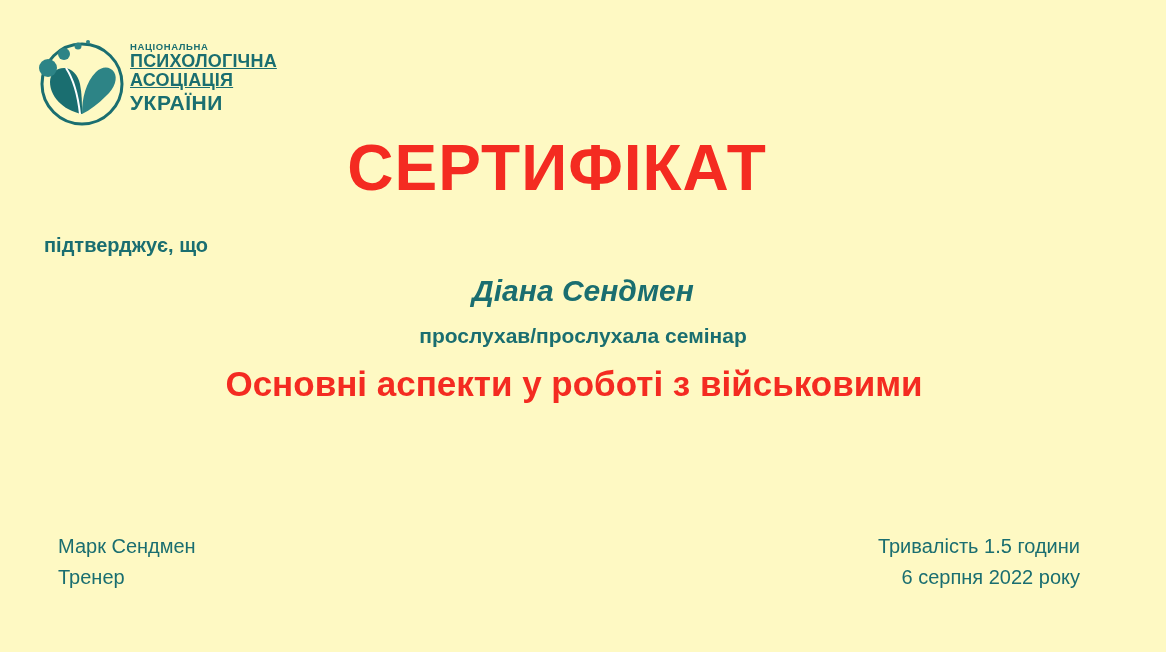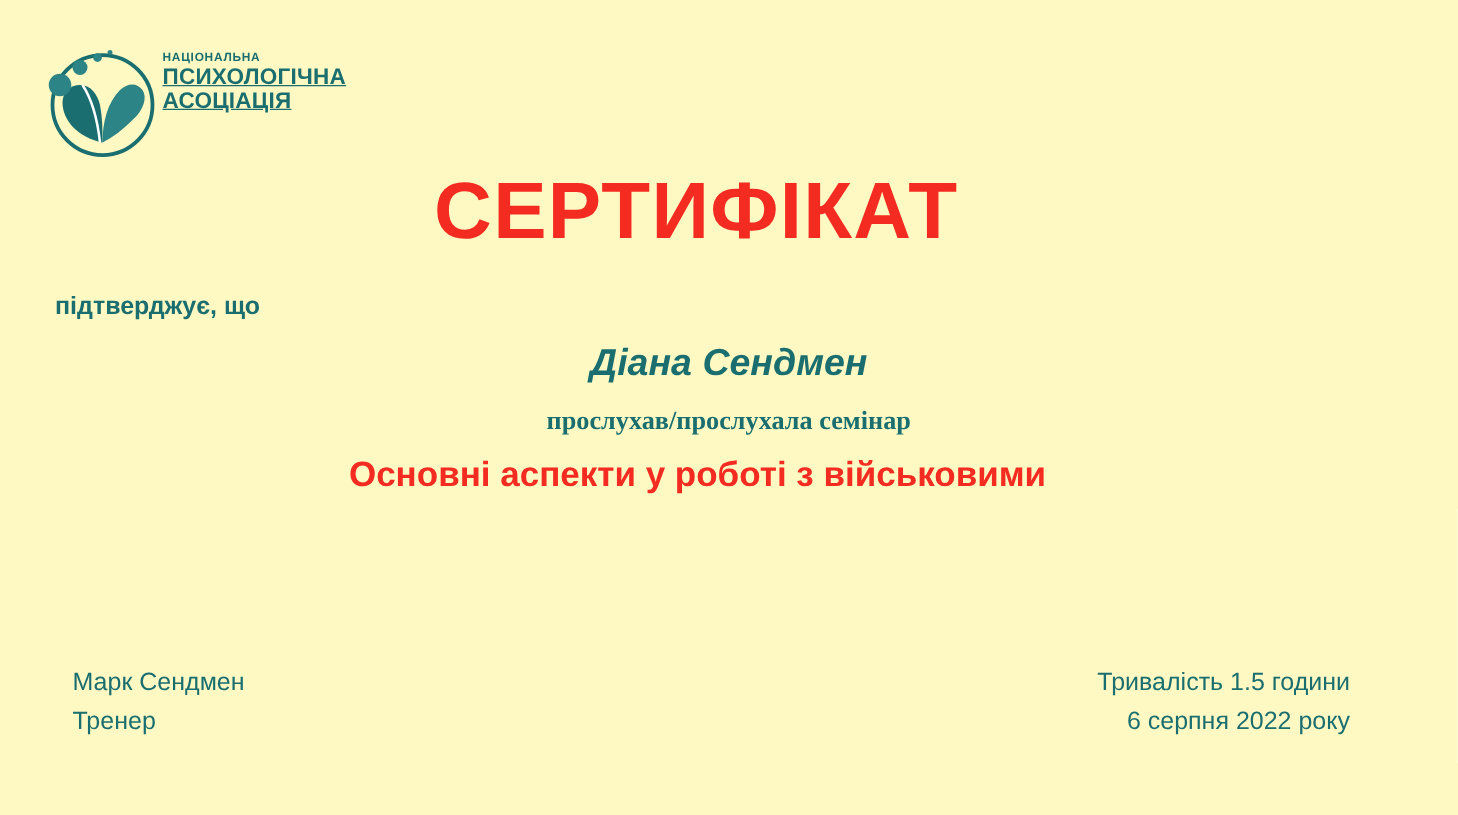--- a/index.html
+++ b/index.html
@@ -98,31 +98,31 @@
   }
   .action {
     position: absolute;
     left: 0;
     top: 324px;
     width: 1166px;
     text-align: center;
     font-size: 21px;
     font-weight: bold;
     color: #1a6e70;
-    font-family: Liberation Serif, serif;
   }
   .course {
     position: absolute;
     left: 0;
     top: 364px;
     width: 1116px;
     text-align: center;
-    font-size: 28px;
+    font-size: 35px;
     font-weight: bold;
     color: #f42b21;
+    padding-left: 16px;
   }
 
   
   .footer-left {
     position: absolute;
     left: 58px;
     top: 531px;
     color: #1a6e70;
     font-size: 20px;
     line-height: 31px;
@@ -153,20 +153,21 @@
         <circle cx="18" cy="36" r="9" fill="#2d8486"></circle>
         <circle cx="34" cy="22" r="6" fill="#2d8486"></circle>
         <circle cx="48" cy="14" r="3.5" fill="#2d8486"></circle>
         <circle cx="58" cy="10" r="2" fill="#2d8486"></circle>
       </svg>
     </div>
     <div class="logo-text">
       <div class="logo-line1">НАЦІОНАЛЬНА</div>
       <div class="logo-line2">ПСИХОЛОГІЧНА</div>
       <div class="logo-line3">АСОЦІАЦІЯ</div>
+      <div class="logo-line4">УКРАЇНИ</div>
     </div>
   </div>
 
   <div class="title">СЕРТИФІКАТ</div>
 
   <div class="confirms">підтверджує, що</div>
 
   <div class="recipient">Діана Сендмен</div>
 
   <div class="action">прослухав/прослухала семінар</div>

